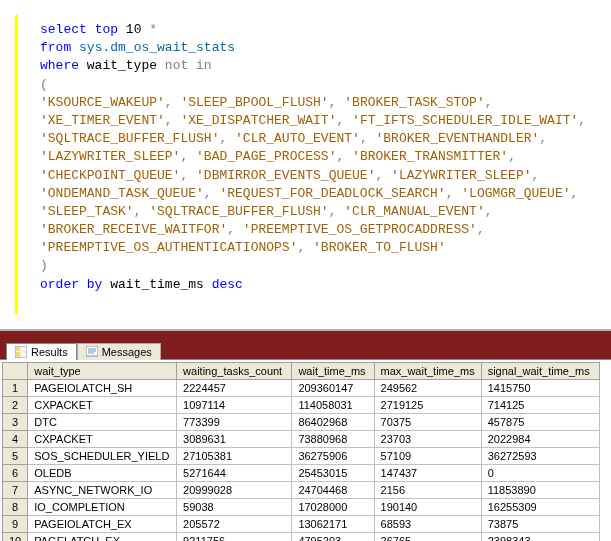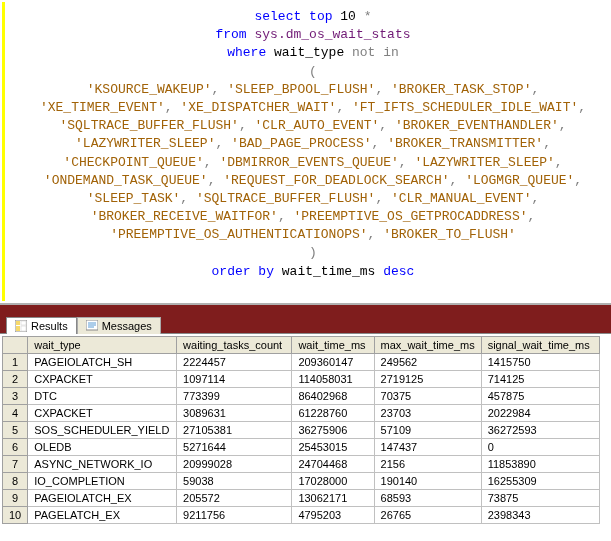--- a/index.html
+++ b/index.html
@@ -5,29 +5,28 @@
   * { box-sizing: border-box; }
   body {
     margin: 0;
     font-family: "Courier New", monospace;
     background: #fff;
     font-size: 13px;
   }
   .query-pane {
     padding: 6px 10px 20px 22px;
     border-left: 3px solid #ffff00;
-    margin: 2px;
+    margin: 15px;
     line-height: 1.4;
     font-family: "Courier New", monospace;
     white-space: pre;
     overflow-x: hidden;
-    text-align: center;
   }
   .kw { color: #0000ff; }
-  .obj { color: #701a75; }
+  .obj { color: #0369a1; }
   .str { color: #a16207; }
   .op { color: #808080; }
   .plain { color: #000; }
 
   .results-wrap {
     border-top: 2px solid #b0b0b0;
     background: #7f1d1d;
     padding-top: 6px;
   }
   .tabs {
@@ -161,21 +160,21 @@
             <td class="col-wait">DTC</td>
             <td class="col-wtc">773399</td>
             <td class="col-wtm">86402968</td>
             <td class="col-mwt">70375</td>
             <td class="col-swt">457875</td>
           </tr>
           <tr>
             <td class="rowhdr">4</td>
             <td class="col-wait">CXPACKET</td>
             <td class="col-wtc">3089631</td>
-            <td class="col-wtm">61228760</td>
+            <td class="col-wtm">73880968</td>
             <td class="col-mwt">23703</td>
             <td class="col-swt">2022984</td>
           </tr>
           <tr>
             <td class="rowhdr">5</td>
             <td class="col-wait">SOS_SCHEDULER_YIELD</td>
             <td class="col-wtc">27105381</td>
             <td class="col-wtm">36275906</td>
             <td class="col-mwt">57109</td>
             <td class="col-swt">36272593</td>

